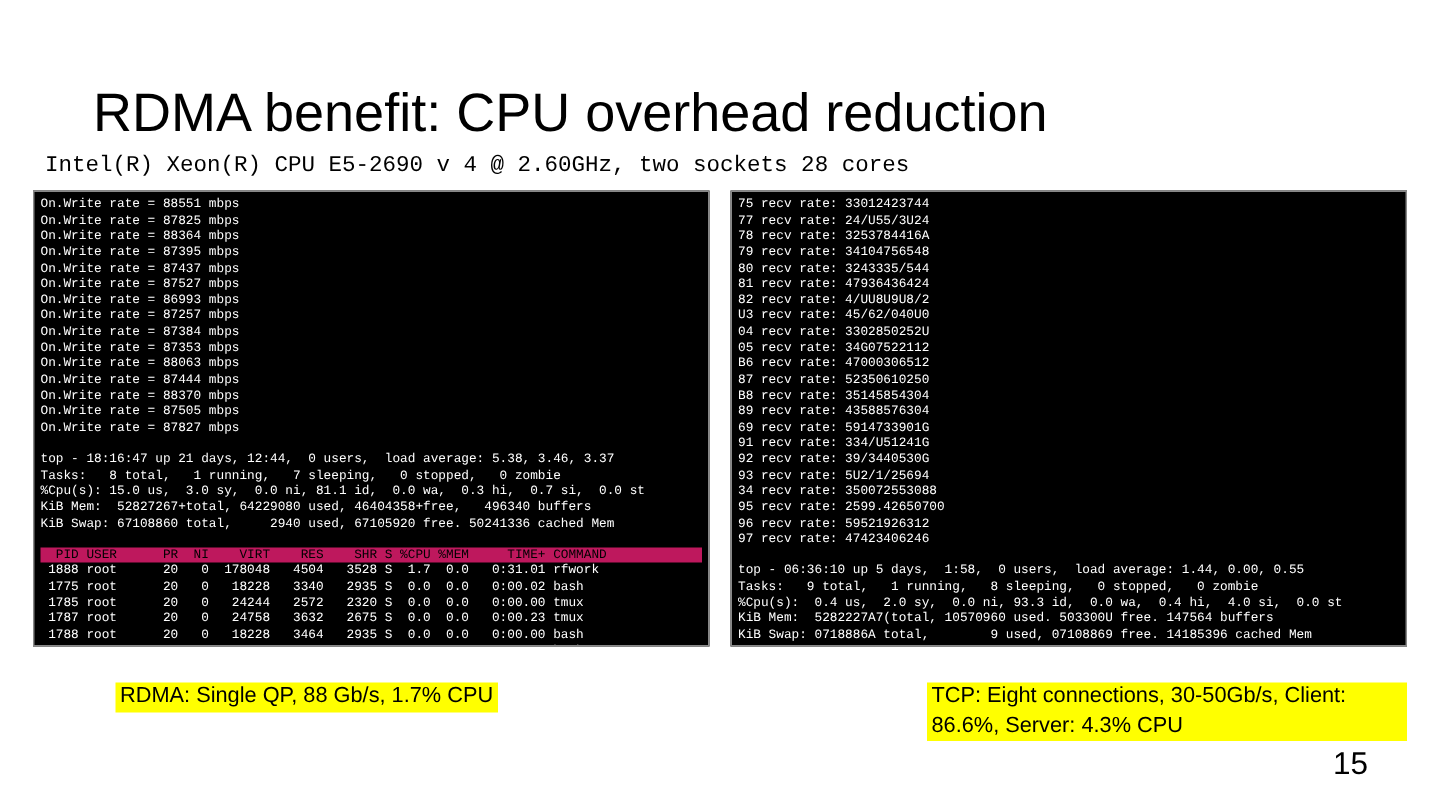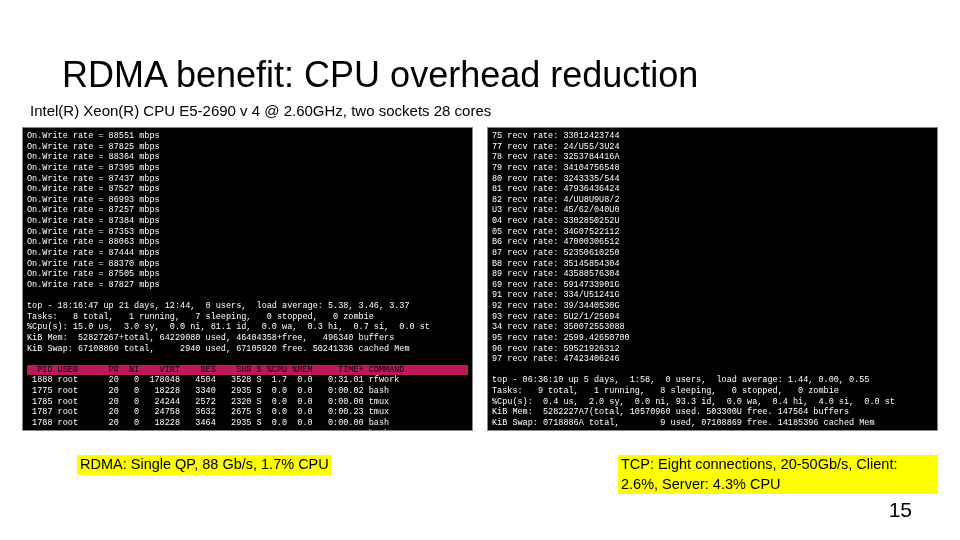--- a/index.html
+++ b/index.html
@@ -1,18 +1,18 @@
 <!DOCTYPE html>
 <html><head>
 <meta charset="utf-8">
 <style>
   * { box-sizing: border-box; margin: 0; padding: 0; }
   body { width: 960px; height: 540px; background: #fff; font-family: "Segoe UI", Arial, sans-serif; position: relative; }
   .title { font-size: 36px; font-weight: 400; color: #000; padding: 10px 0 6px 62px; margin-top: 44px; }
-  .subtitle { font-size: 15px; color: #000; padding: 0 0 8px 30px; }
+  .subtitle { font-size: 15px; color: #000; padding: 0 0 8px 30px; font-family: Liberation Mono, monospace; }
   .terms { display: flex; gap: 14px; padding: 0 22px; }
   .term { background: #000; color: #fff; font-family: "Consolas","Courier New",monospace; font-size: 8.5px; line-height: 1.25; border: 1px solid #888; flex: 1; height: 304px; overflow: hidden; white-space: pre; padding: 3px 4px; }
   .term .invbar { background: #be185d; color: #000; display: inline-block; width: 100%; }
   .caps { display: flex; align-items: flex-start; padding: 24px 22px 0 22px; }
   .cap { background: #ffff00; color: #000; font-size: 14.5px; padding: 0 3px; line-height: 1.35; }
   .cap-left { margin-left: 55px; max-width: 300px; }
   .cap-right { margin-left: auto; max-width: 320px; }
   .pagenum { position: absolute; right: 48px; bottom: 18px; font-size: 21px; color: #000; }
 </style>
 </head>
@@ -88,16 +88,16 @@
  1060 root      2B   0   24244   2572   2A25 S  0.0  0.0   0:00.03 tmux
  1652 root      20   0 2434550   2043   2572 S  0.0  0.0   0:00.05 tmus
  1621 root      20   0   18228   3406   2945 S  0.0  0.0   0:00.00 bash
  1654 root      20   0   18228   3416   2883 S  A.B  A.0   0:80.03 bash
  1042 root      20   0   18228   3466   2885 S  0.0  0.0   0:00.00 bash
  1075 root      2B   G   18228   2503   2175 R  0.0  0.0   0:30.61 top</div>
 </div>
 
 <div class="caps">
   <span class="cap cap-left">RDMA: Single QP, 88 Gb/s, 1.7% CPU</span>
-  <span class="cap cap-right">TCP: Eight connections, 20-50Gb/s, Client: 2.6%, Server: 4.3% CPU</span>
+  <span class="cap cap-right">TCP: Eight connections, 30-50Gb/s, Client: 86.6%, Server: 4.3% CPU</span>
 </div>
 
 <div class="pagenum">15</div>
 
 </body></html>

